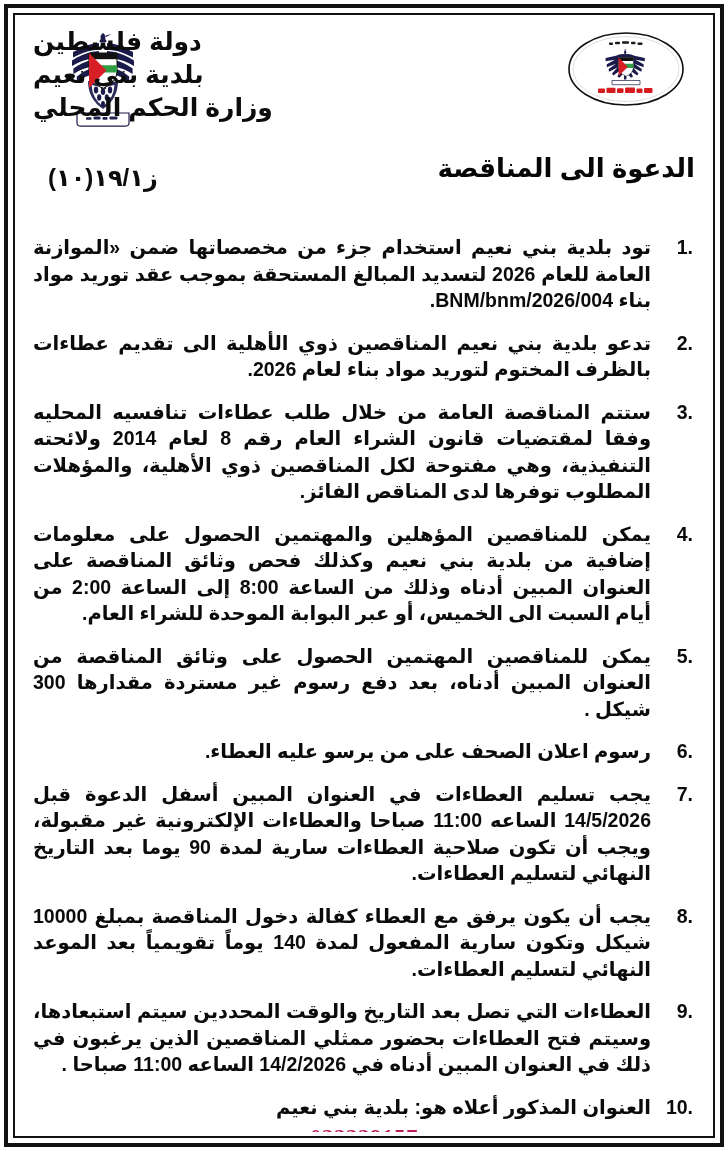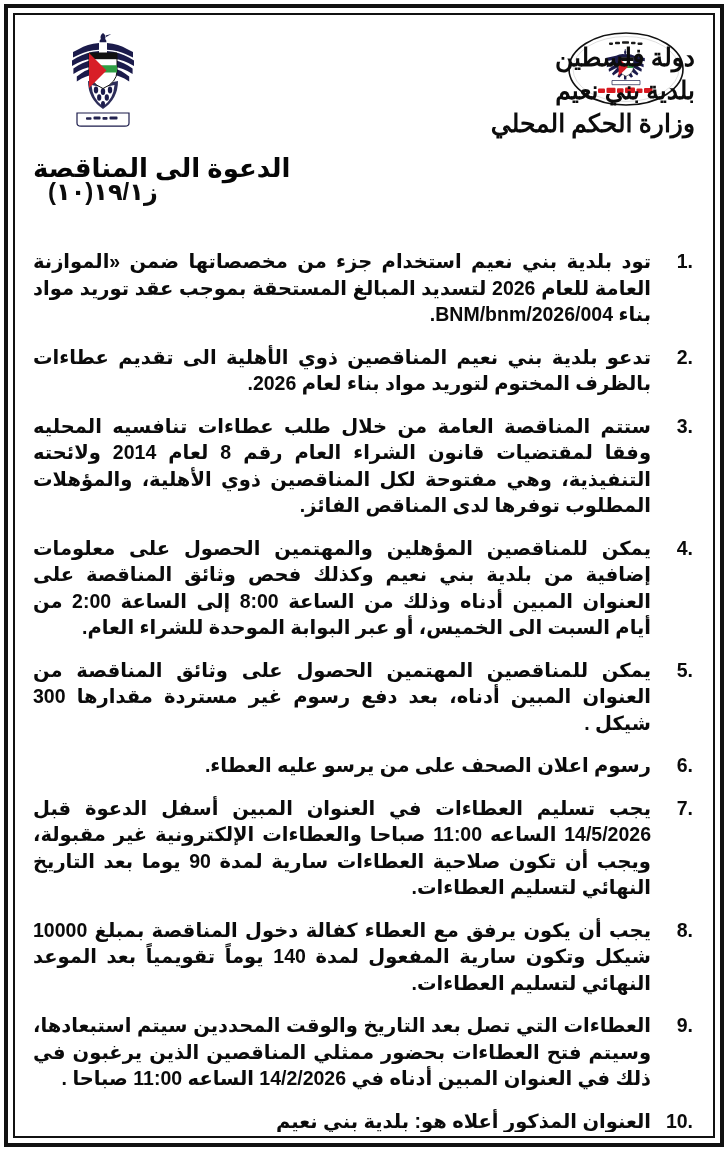--- a/index.html
+++ b/index.html
@@ -65,42 +65,41 @@
     position: absolute;
     left: 22px;
     top: 2px;
     width: 96px;
     height: 108px;
   }
   .head-lines {
     position: absolute;
     left: 0;
     right: 0;
-    top: 16px;
-    text-align: right;
+    top: 0;
+    text-align: left;
     pointer-events: none;
-    font-family: Liberation Serif, serif;
   }
   .head-line {
     font-weight: bold;
     color: #0c0c0c;
     line-height: 1.32;
     letter-spacing: 0px;
   }
   .hl1 { font-size: 25px; }
   .hl2 { font-size: 25px; }
   .hl3 { font-size: 25px; }
 
   .doc-title {
-    text-align: left;
+    text-align: right;
     font-size: 26px;
     font-weight: bold;
     color: #060606;
     margin-top: -2px;
-    margin-bottom: 18px;
+    margin-bottom: 4px;
   }
 
   .refcode-row {
     position: relative;
     height: 30px;
   }
   .refcode {
     position: absolute;
     left: 6px;
     top: -24px;

